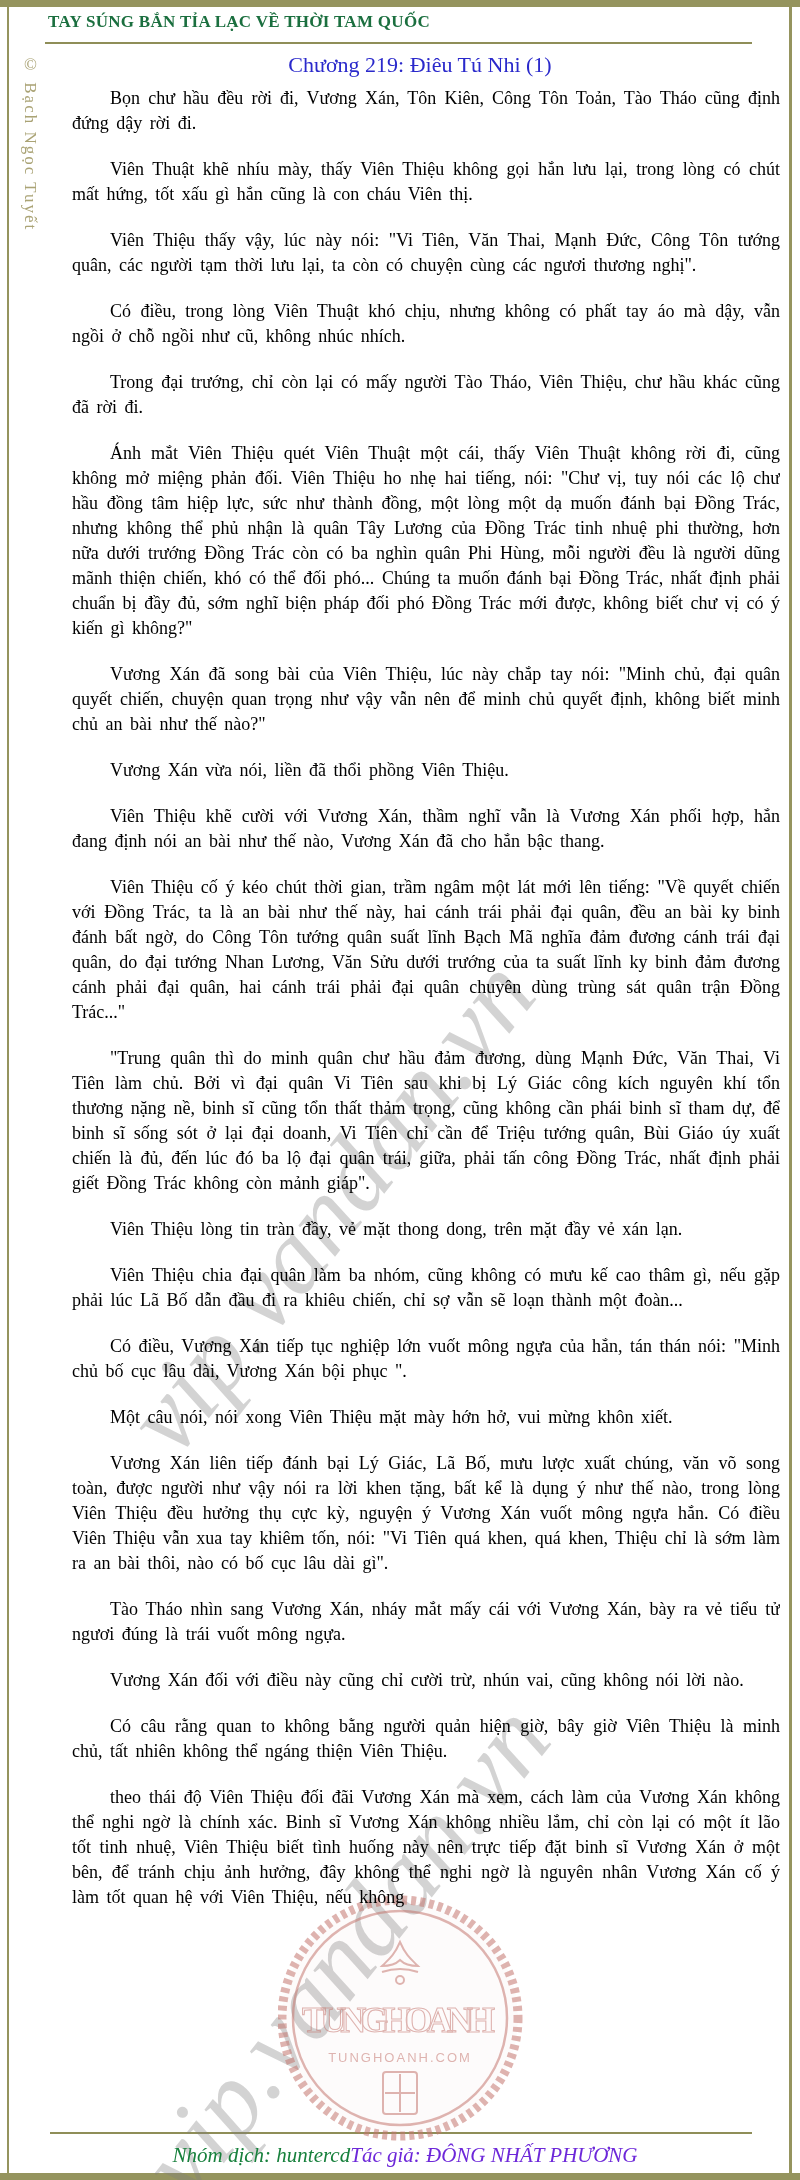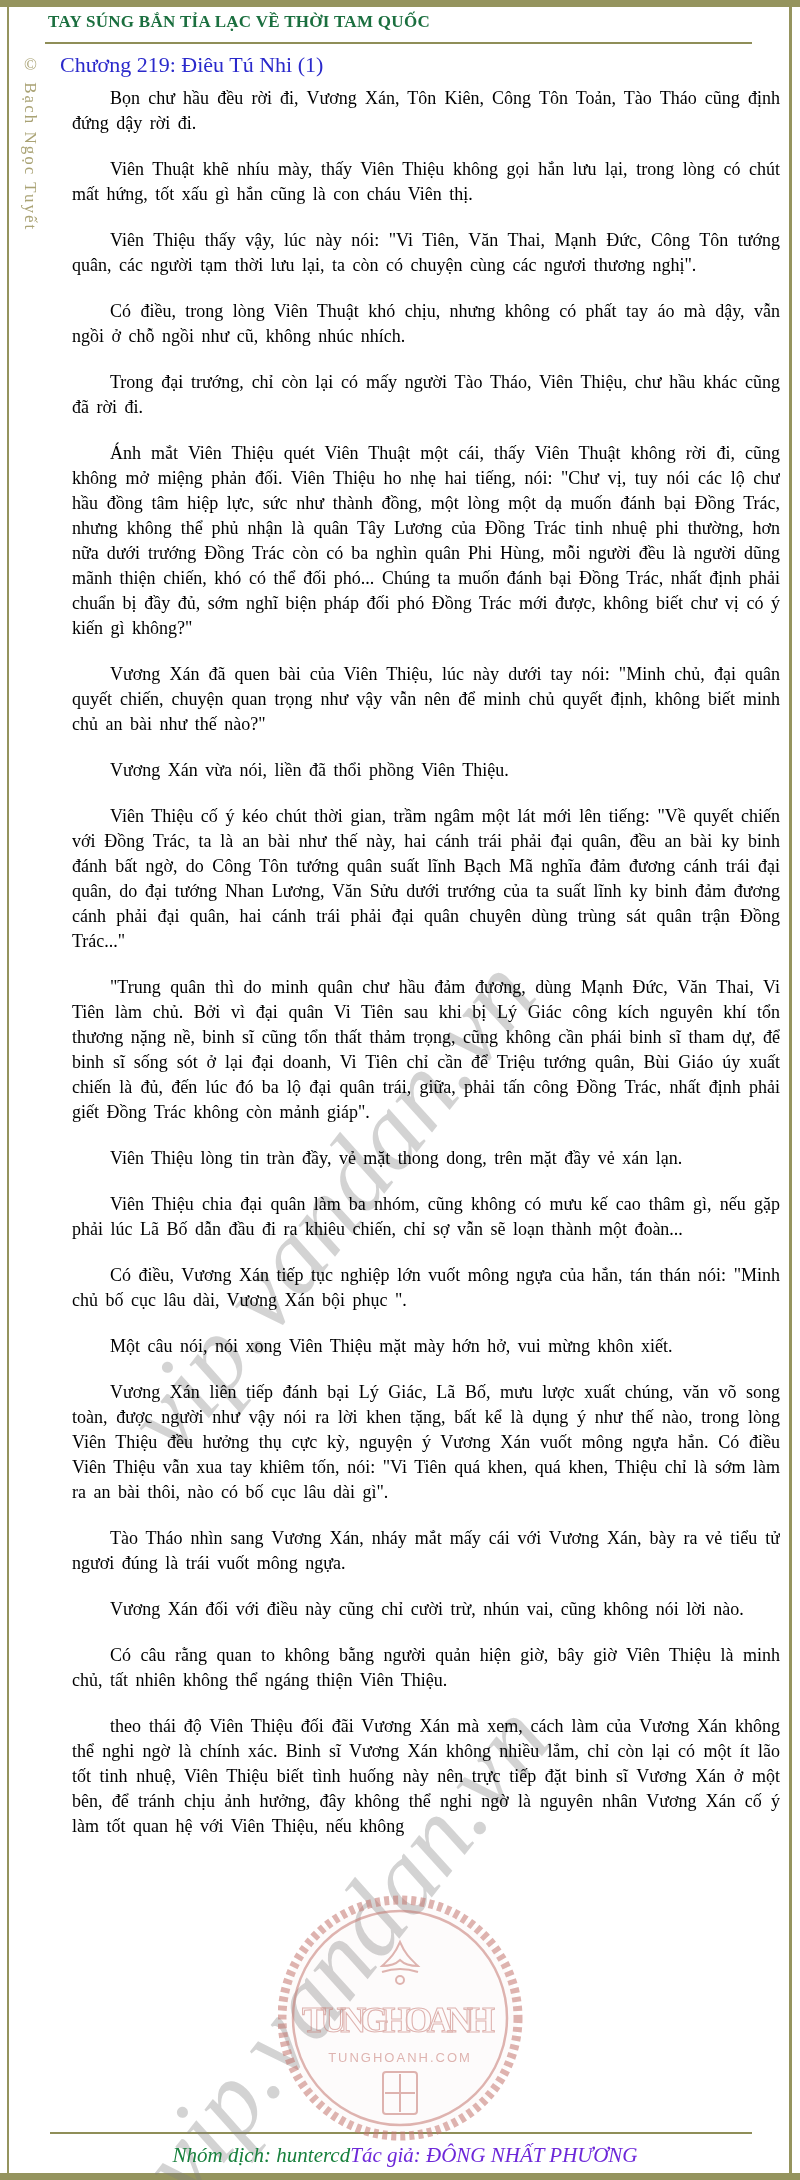--- a/index.html
+++ b/index.html
@@ -18,21 +18,21 @@
 
   
   .site-title{
     position:absolute;left:48px;top:10px;width:740px;
     font-weight:bold;font-size:17px;line-height:24px;
     color:#1b6f3f;letter-spacing:.3px;white-space:nowrap;
   }
   .title-underline{position:absolute;left:45px;top:42px;width:707px;height:2px;background:#8f8e58;}
   .chapter-title{
     position:absolute;left:60px;top:50px;width:720px;
-    font-size:22px;line-height:30px;color:#2a29cb;
+    text-align:center;font-size:22px;line-height:30px;color:#2a29cb;
   }
 
   
   .copyright-vertical{
     position:absolute;left:20px;top:55px;height:430px;
     writing-mode:vertical-rl;
     font-size:17px;color:#aaa375;letter-spacing:2px;white-space:nowrap;
   }
 
   
@@ -108,22 +108,23 @@
 
   <div class="copyright-vertical">© Bạch Ngọc Tuyết</div>
 
   <div class="content" id="paragraphs">
       <p>Bọn chư hầu đều rời đi, Vương Xán, Tôn Kiên, Công Tôn Toản, Tào Tháo cũng định đứng dậy rời đi.</p>
       <p>Viên Thuật khẽ nhíu mày, thấy Viên Thiệu không gọi hắn lưu lại, trong lòng có chút mất hứng, tốt xấu gì hắn cũng là con cháu Viên thị.</p>
       <p>Viên Thiệu thấy vậy, lúc này nói: "Vi Tiên, Văn Thai, Mạnh Đức, Công Tôn tướng quân, các người tạm thời lưu lại, ta còn có chuyện cùng các ngươi thương nghị".</p>
       <p>Có điều, trong lòng Viên Thuật khó chịu, nhưng không có phất tay áo mà dậy, vẫn ngồi ở chỗ ngồi như cũ, không nhúc nhích.</p>
       <p>Trong đại trướng, chỉ còn lại có mấy người Tào Tháo, Viên Thiệu, chư hầu khác cũng đã rời đi.</p>
       <p>Ánh mắt Viên Thiệu quét Viên Thuật một cái, thấy Viên Thuật không rời đi, cũng không mở miệng phản đối. Viên Thiệu ho nhẹ hai tiếng, nói: "Chư vị, tuy nói các lộ chư hầu đồng tâm hiệp lực, sức như thành đồng, một lòng một dạ muốn đánh bại Đồng Trác, nhưng không thể phủ nhận là quân Tây Lương của Đồng Trác tinh nhuệ phi thường, hơn nữa dưới trướng Đồng Trác còn có ba nghìn quân Phi Hùng, mỗi người đều là người dũng mãnh thiện chiến, khó có thể đối phó... Chúng ta muốn đánh bại Đồng Trác, nhất định phải chuẩn bị đầy đủ, sớm nghĩ biện pháp đối phó Đồng Trác mới được, không biết chư vị có ý kiến gì không?"</p>
-      <p>Vương Xán đã quen bài của Viên Thiệu, lúc này dưới tay nói: "Minh chủ, đại quân quyết chiến, chuyện quan trọng như vậy vẫn nên để minh chủ quyết định, không biết minh chủ an bài như thế nào?"</p>
+      <p>Vương Xán đã song bài của Viên Thiệu, lúc này chắp tay nói: "Minh chủ, đại quân quyết chiến, chuyện quan trọng như vậy vẫn nên để minh chủ quyết định, không biết minh chủ an bài như thế nào?"</p>
       <p>Vương Xán vừa nói, liền đã thổi phồng Viên Thiệu.</p>
+      <p>Viên Thiệu khẽ cười với Vương Xán, thầm nghĩ vẫn là Vương Xán phối hợp, hắn đang định nói an bài như thế nào, Vương Xán đã cho hắn bậc thang.</p>
       <p>Viên Thiệu cố ý kéo chút thời gian, trầm ngâm một lát mới lên tiếng: "Về quyết chiến với Đồng Trác, ta là an bài như thế này, hai cánh trái phải đại quân, đều an bài ky binh đánh bất ngờ, do Công Tôn tướng quân suất lĩnh Bạch Mã nghĩa đảm đương cánh trái đại quân, do đại tướng Nhan Lương, Văn Sửu dưới trướng của ta suất lĩnh ky binh đảm đương cánh phải đại quân, hai cánh trái phải đại quân chuyên dùng trùng sát quân trận Đồng Trác..."</p>
       <p>"Trung quân thì do minh quân chư hầu đảm đương, dùng Mạnh Đức, Văn Thai, Vi Tiên làm chủ. Bởi vì đại quân Vi Tiên sau khi bị Lý Giác công kích nguyên khí tổn thương nặng nề, binh sĩ cũng tổn thất thảm trọng, cũng không cần phái binh sĩ tham dự, để binh sĩ sống sót ở lại đại doanh, Vi Tiên chỉ cần để Triệu tướng quân, Bùi Giáo úy xuất chiến là đủ, đến lúc đó ba lộ đại quân trái, giữa, phải tấn công Đồng Trác, nhất định phải giết Đồng Trác không còn mảnh giáp".</p>
       <p>Viên Thiệu lòng tin tràn đầy, vẻ mặt thong dong, trên mặt đầy vẻ xán lạn.</p>
       <p>Viên Thiệu chia đại quân làm ba nhóm, cũng không có mưu kế cao thâm gì, nếu gặp phải lúc Lã Bố dẫn đầu đi ra khiêu chiến, chỉ sợ vẫn sẽ loạn thành một đoàn...</p>
       <p>Có điều, Vương Xán tiếp tục nghiệp lớn vuốt mông ngựa của hắn, tán thán nói: "Minh chủ bố cục lâu dài, Vương Xán bội phục ".</p>
       <p>Một câu nói, nói xong Viên Thiệu mặt mày hớn hở, vui mừng khôn xiết.</p>
       <p>Vương Xán liên tiếp đánh bại Lý Giác, Lã Bố, mưu lược xuất chúng, văn võ song toàn, được người như vậy nói ra lời khen tặng, bất kể là dụng ý như thế nào, trong lòng Viên Thiệu đều hưởng thụ cực kỳ, nguyện ý Vương Xán vuốt mông ngựa hắn. Có điều Viên Thiệu vẫn xua tay khiêm tốn, nói: "Vi Tiên quá khen, quá khen, Thiệu chỉ là sớm làm ra an bài thôi, nào có bố cục lâu dài gì".</p>
       <p>Tào Tháo nhìn sang Vương Xán, nháy mắt mấy cái với Vương Xán, bày ra vẻ tiểu tử ngươi đúng là trái vuốt mông ngựa.</p>
       <p>Vương Xán đối với điều này cũng chỉ cười trừ, nhún vai, cũng không nói lời nào.</p>
       <p>Có câu rằng quan to không bằng người quản hiện giờ, bây giờ Viên Thiệu là minh chủ, tất nhiên không thể ngáng thiện Viên Thiệu.</p>

